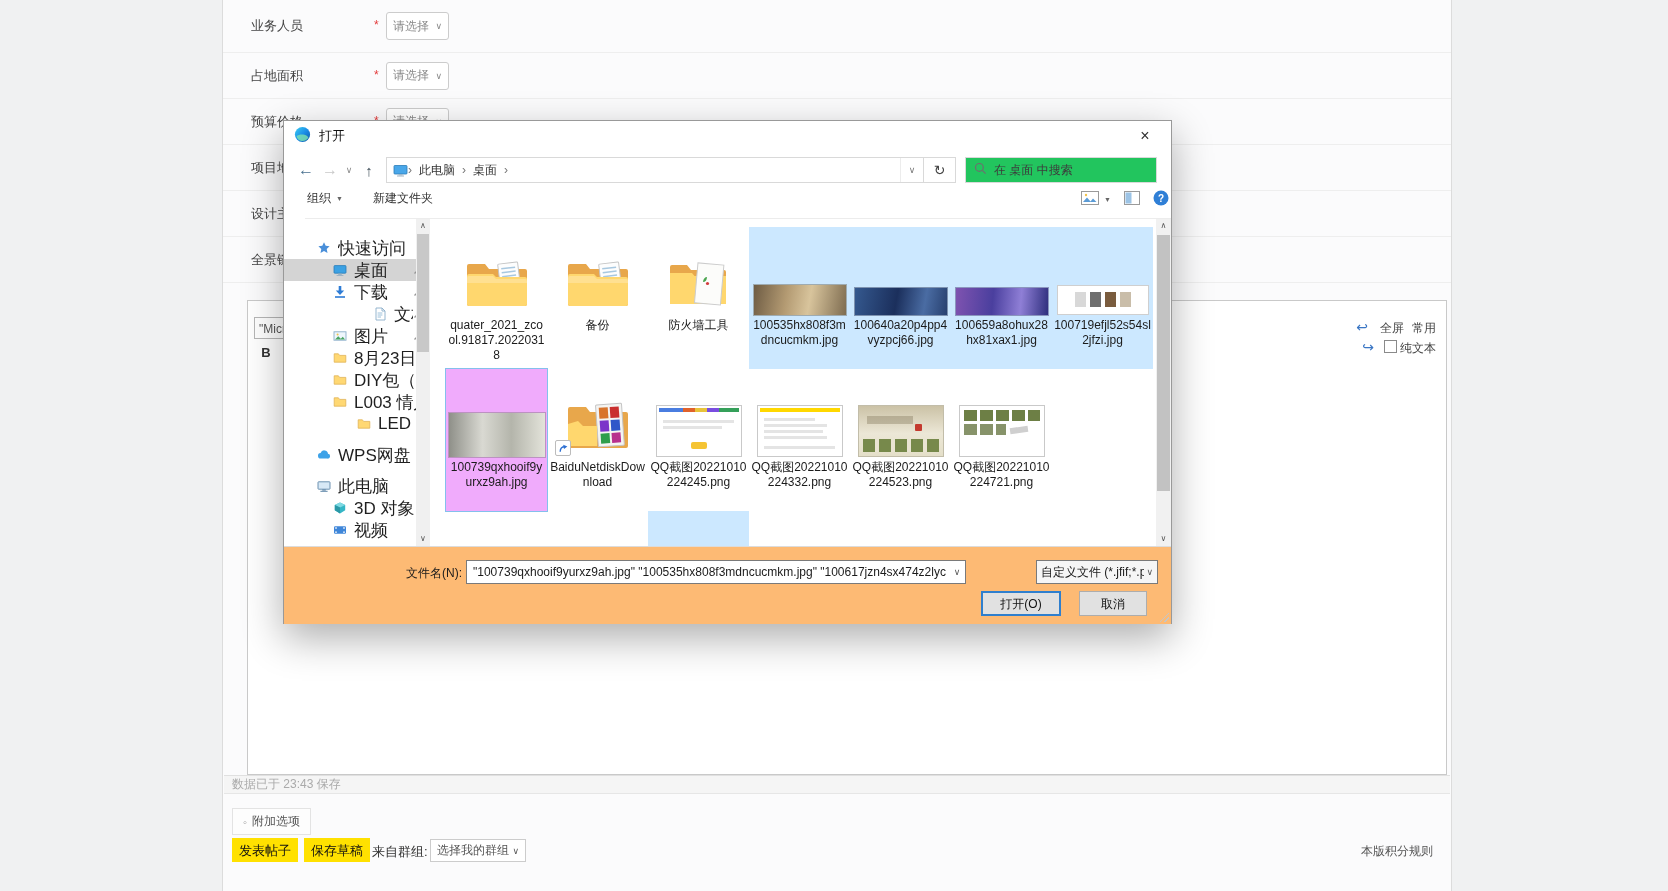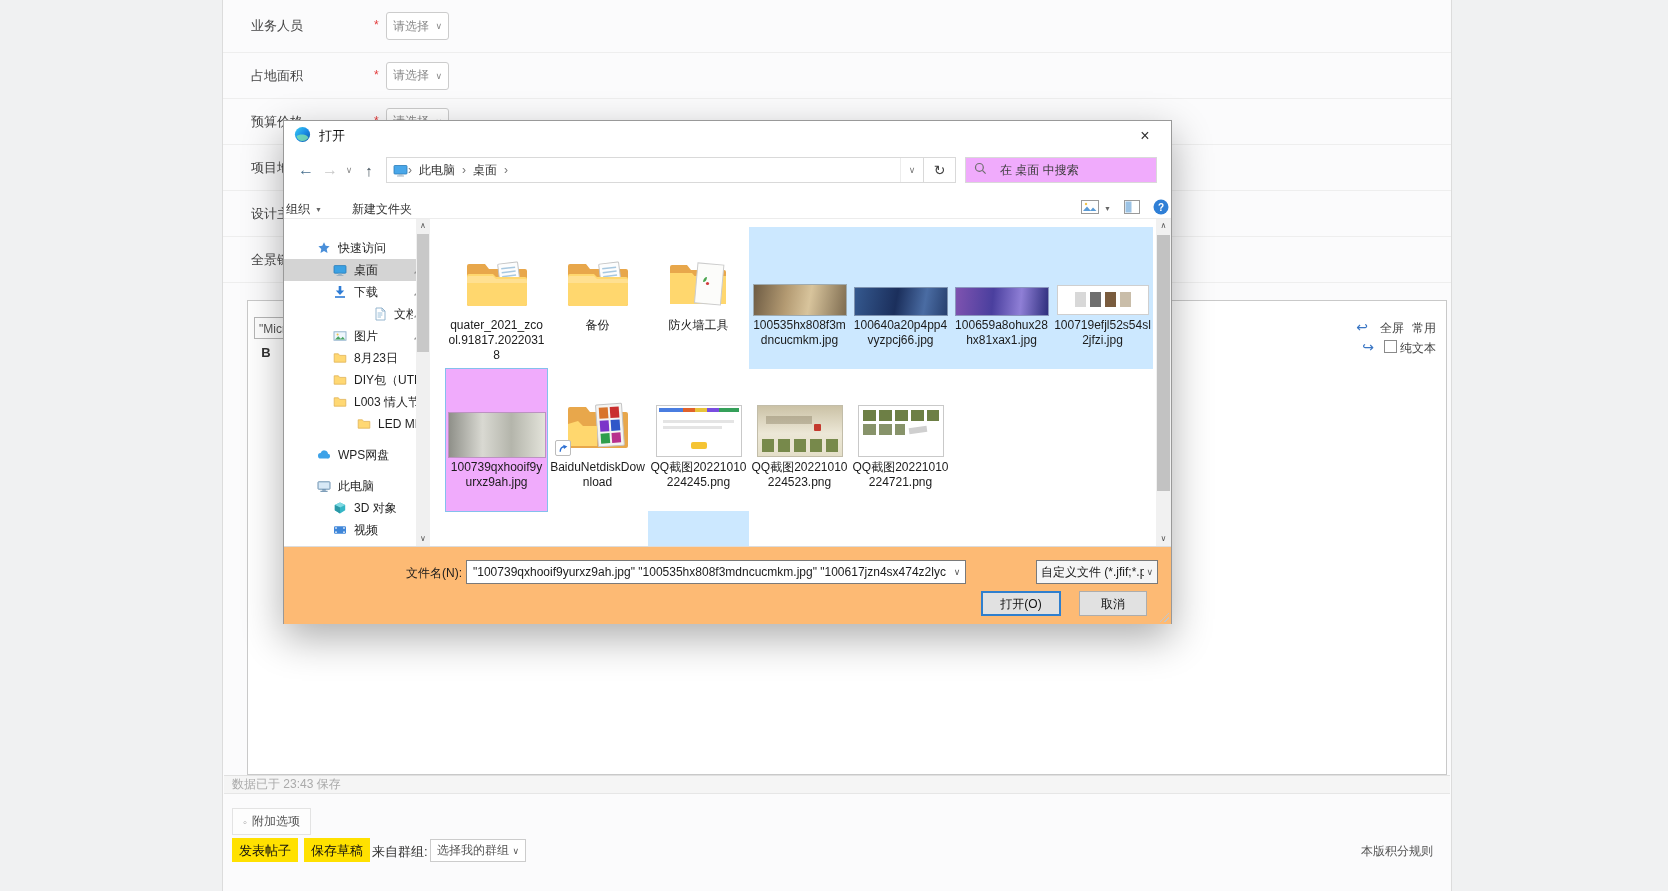--- a/index.html
+++ b/index.html
@@ -67,31 +67,31 @@
   .addr{width:538px;height:26px;border:1px solid #d9d9d9;display:flex;align-items:center;
     background:#fff;box-sizing:border-box;margin-left:4px;}
   .addr .seg{padding:0 7px;color:#333;white-space:nowrap;}
   .addr .sep{color:#777;font-size:12px;}
   .addr .loc-ic{margin-left:6px;display:flex;align-items:center;}
   .addr .addr-caret{margin-left:auto;width:22px;text-align:center;color:#777;font-size:9px;
     border-left:1px solid #ececec;align-self:stretch;line-height:24px;}
   .refresh{width:32px;height:26px;border:1px solid #d9d9d9;border-left:0;display:flex;align-items:center;
     justify-content:center;color:#444;font-size:14px;box-sizing:border-box;background:#fff;}
   .search{width:192px;height:26px;border:1px solid #d9d9d9;margin-left:9px;display:flex;align-items:center;
-    padding:0 8px;gap:13px;color:#3c3c3c;box-sizing:border-box;background:#f0abfc;white-space:nowrap;overflow:hidden;}
-  .cmdbar{height:28px;display:flex;align-items:flex-end;padding:0 2px;border-bottom:1px solid #ececec;background:#fff;}
+    padding:0 8px;gap:7px;color:#3c3c3c;box-sizing:border-box;background:#22c55e;white-space:nowrap;overflow:hidden;}
+  .cmdbar{height:28px;display:flex;align-items:flex-start;padding:0 2px;border-bottom:1px solid #ececec;background:#fff;margin-left:21px;}
   .cmd-org{display:flex;align-items:center;gap:5px;color:#333;cursor:pointer;}
   .cmd-org .dcaret{font-size:7px;color:#666;}
   .cmd-new{margin-left:30px;color:#333;cursor:pointer;}
   .cmd-right{margin-left:auto;display:flex;align-items:center;gap:13px;}
   .cmd-right .dcaret{font-size:7px;color:#666;margin-left:-8px;}
   .dlg-main{position:relative;height:327px;display:flex;background:#fff;overflow:hidden;}
   
   .sidebar{width:146px;position:relative;padding-top:18px;box-sizing:border-box;flex:0 0 auto;}
-  .sb-row{height:22px;display:flex;align-items:center;font-size:12px;color:#1f1f1f;cursor:pointer;white-space:nowrap;overflow:hidden;}
+  .sb-row{height:22px;display:flex;align-items:center;font-size:17px;color:#1f1f1f;cursor:pointer;white-space:nowrap;overflow:hidden;}
   .sb-row.sel{background:#d4d4d4;}
   .sb-row.gap{margin-top:9px;}
   .sb-ic{width:15px;height:15px;margin-right:7px;flex:0 0 auto;display:flex;align-items:center;justify-content:center;}
   .sb-lb{overflow:hidden;text-overflow:clip;}
   .sb-pin{margin-left:auto;margin-right:5px;flex:0 0 auto;opacity:.9;}
   .sb-scroll{position:absolute;right:0;top:0;bottom:0;width:14px;background:#f0f0f0;z-index:2;}
   .scroll-arrow{position:absolute;left:0;width:100%;height:14px;text-align:center;font-size:8px;color:#555;line-height:14px;}
   .sb-thumb{position:absolute;left:1px;right:1px;top:15px;height:118px;background:#c8c8c8;}
   
   .grid-wrap{flex:1;position:relative;overflow:hidden;padding:8px 0 0 16px;box-sizing:border-box;}
@@ -530,20 +530,33 @@
                 <b class="bar" style="background:linear-gradient(90deg,#4a7de0 0 30%,#e0622b 30% 45%,#e8c33a 45% 60%,#7a4de0 60% 75%,#35a05a 75%)"></b>
                 <b class="ln" style="top:14px"></b>
                 <b class="ln" style="top:20px;width:70%"></b>
                 <b class="pill"></b>
               </div>
             </div>
             <div class="tlabel">QQ截图20221010224245.png</div>
           </div>
           <div class="tile">
             <div class="tz">
+              <div class="th shot">
+                <b class="bar" style="background:#ffd800"></b>
+                <b class="ln" style="top:12px;width:60%"></b>
+                <b class="ln" style="top:18px;width:75%"></b>
+                <b class="ln" style="top:24px;width:70%"></b>
+                <b class="ln" style="top:30px;width:75%"></b>
+                <b class="ln" style="top:40px;width:84%"></b>
+              </div>
+            </div>
+            <div class="tlabel">QQ截图20221010224332.png</div>
+          </div>
+          <div class="tile">
+            <div class="tz">
               <div class="th shot paint">
                 <b style="position:absolute;top:10px;left:8px;right:30px;height:8px;background:rgba(120,110,80,.35)"></b>
                 <b style="position:absolute;top:18px;left:56px;width:7px;height:7px;background:#c43a2e;border-radius:1px"></b>
                 <b style="position:absolute;bottom:4px;left:4px;right:4px;height:13px;background:repeating-linear-gradient(90deg,#77894b 0 12px,#e9e4d2 12px 16px)"></b>
               </div>
             </div>
             <div class="tlabel">QQ截图20221010224523.png</div>
           </div>
           <div class="tile">
             <div class="tz">

